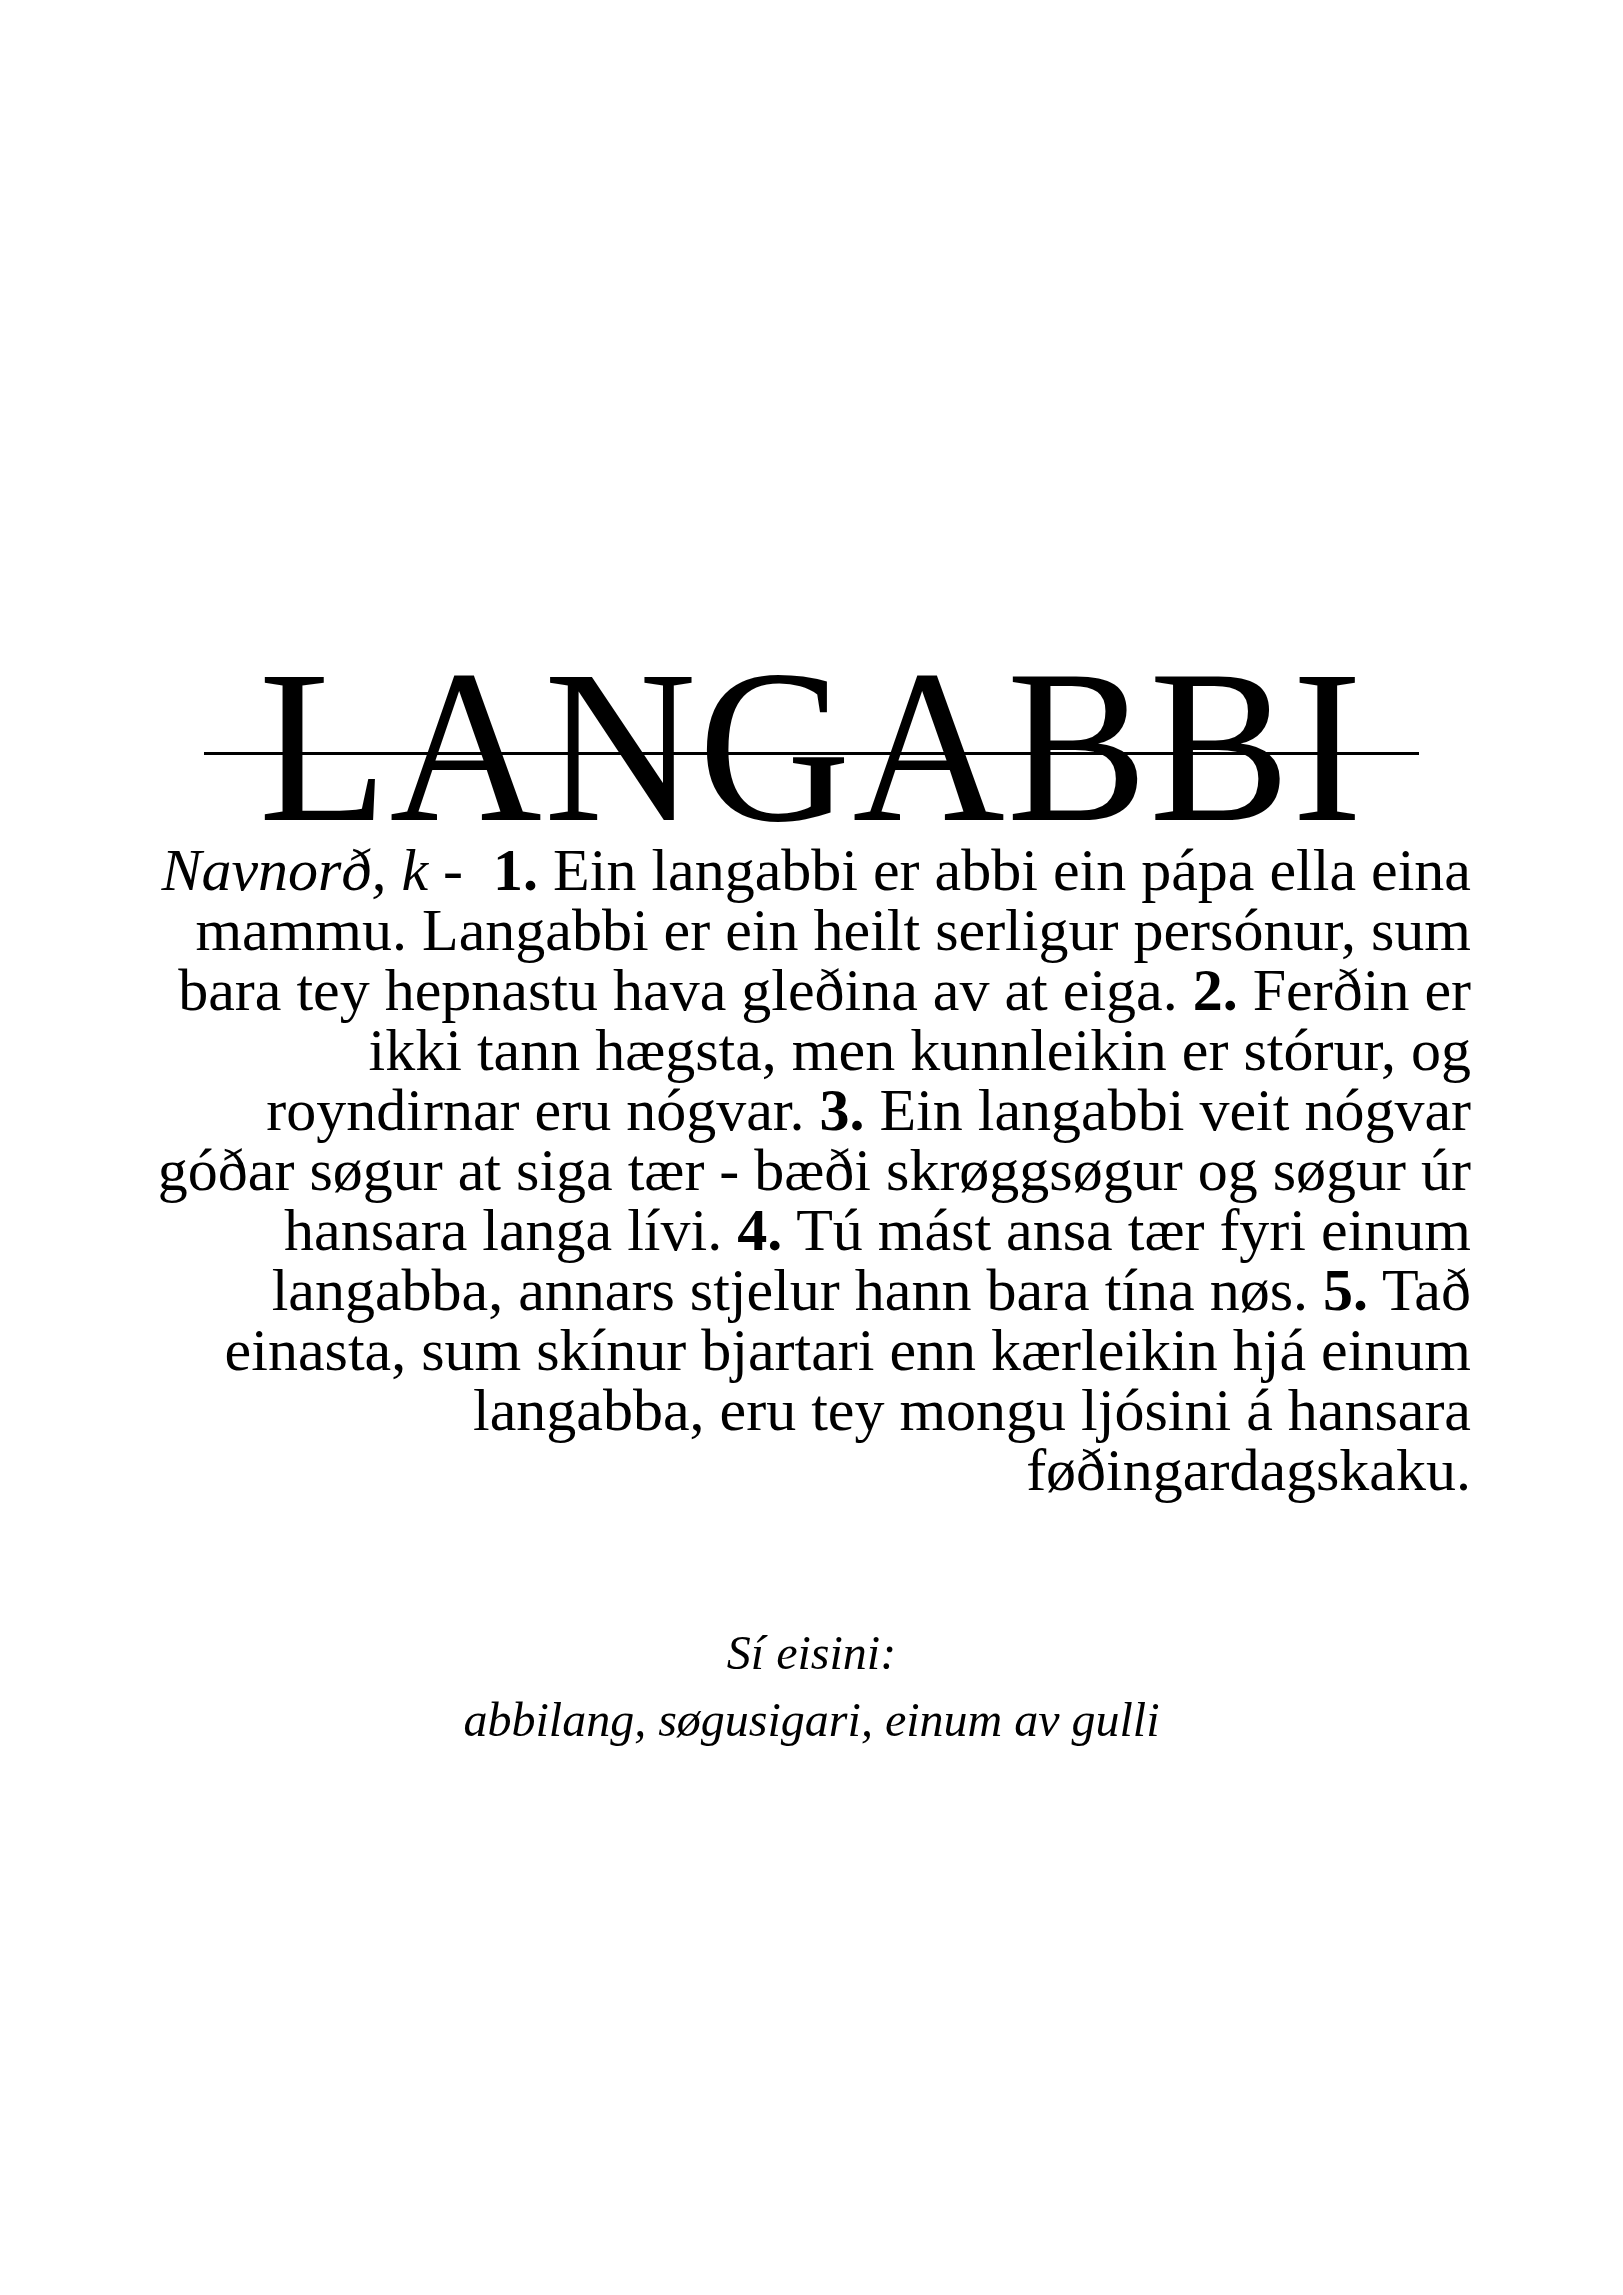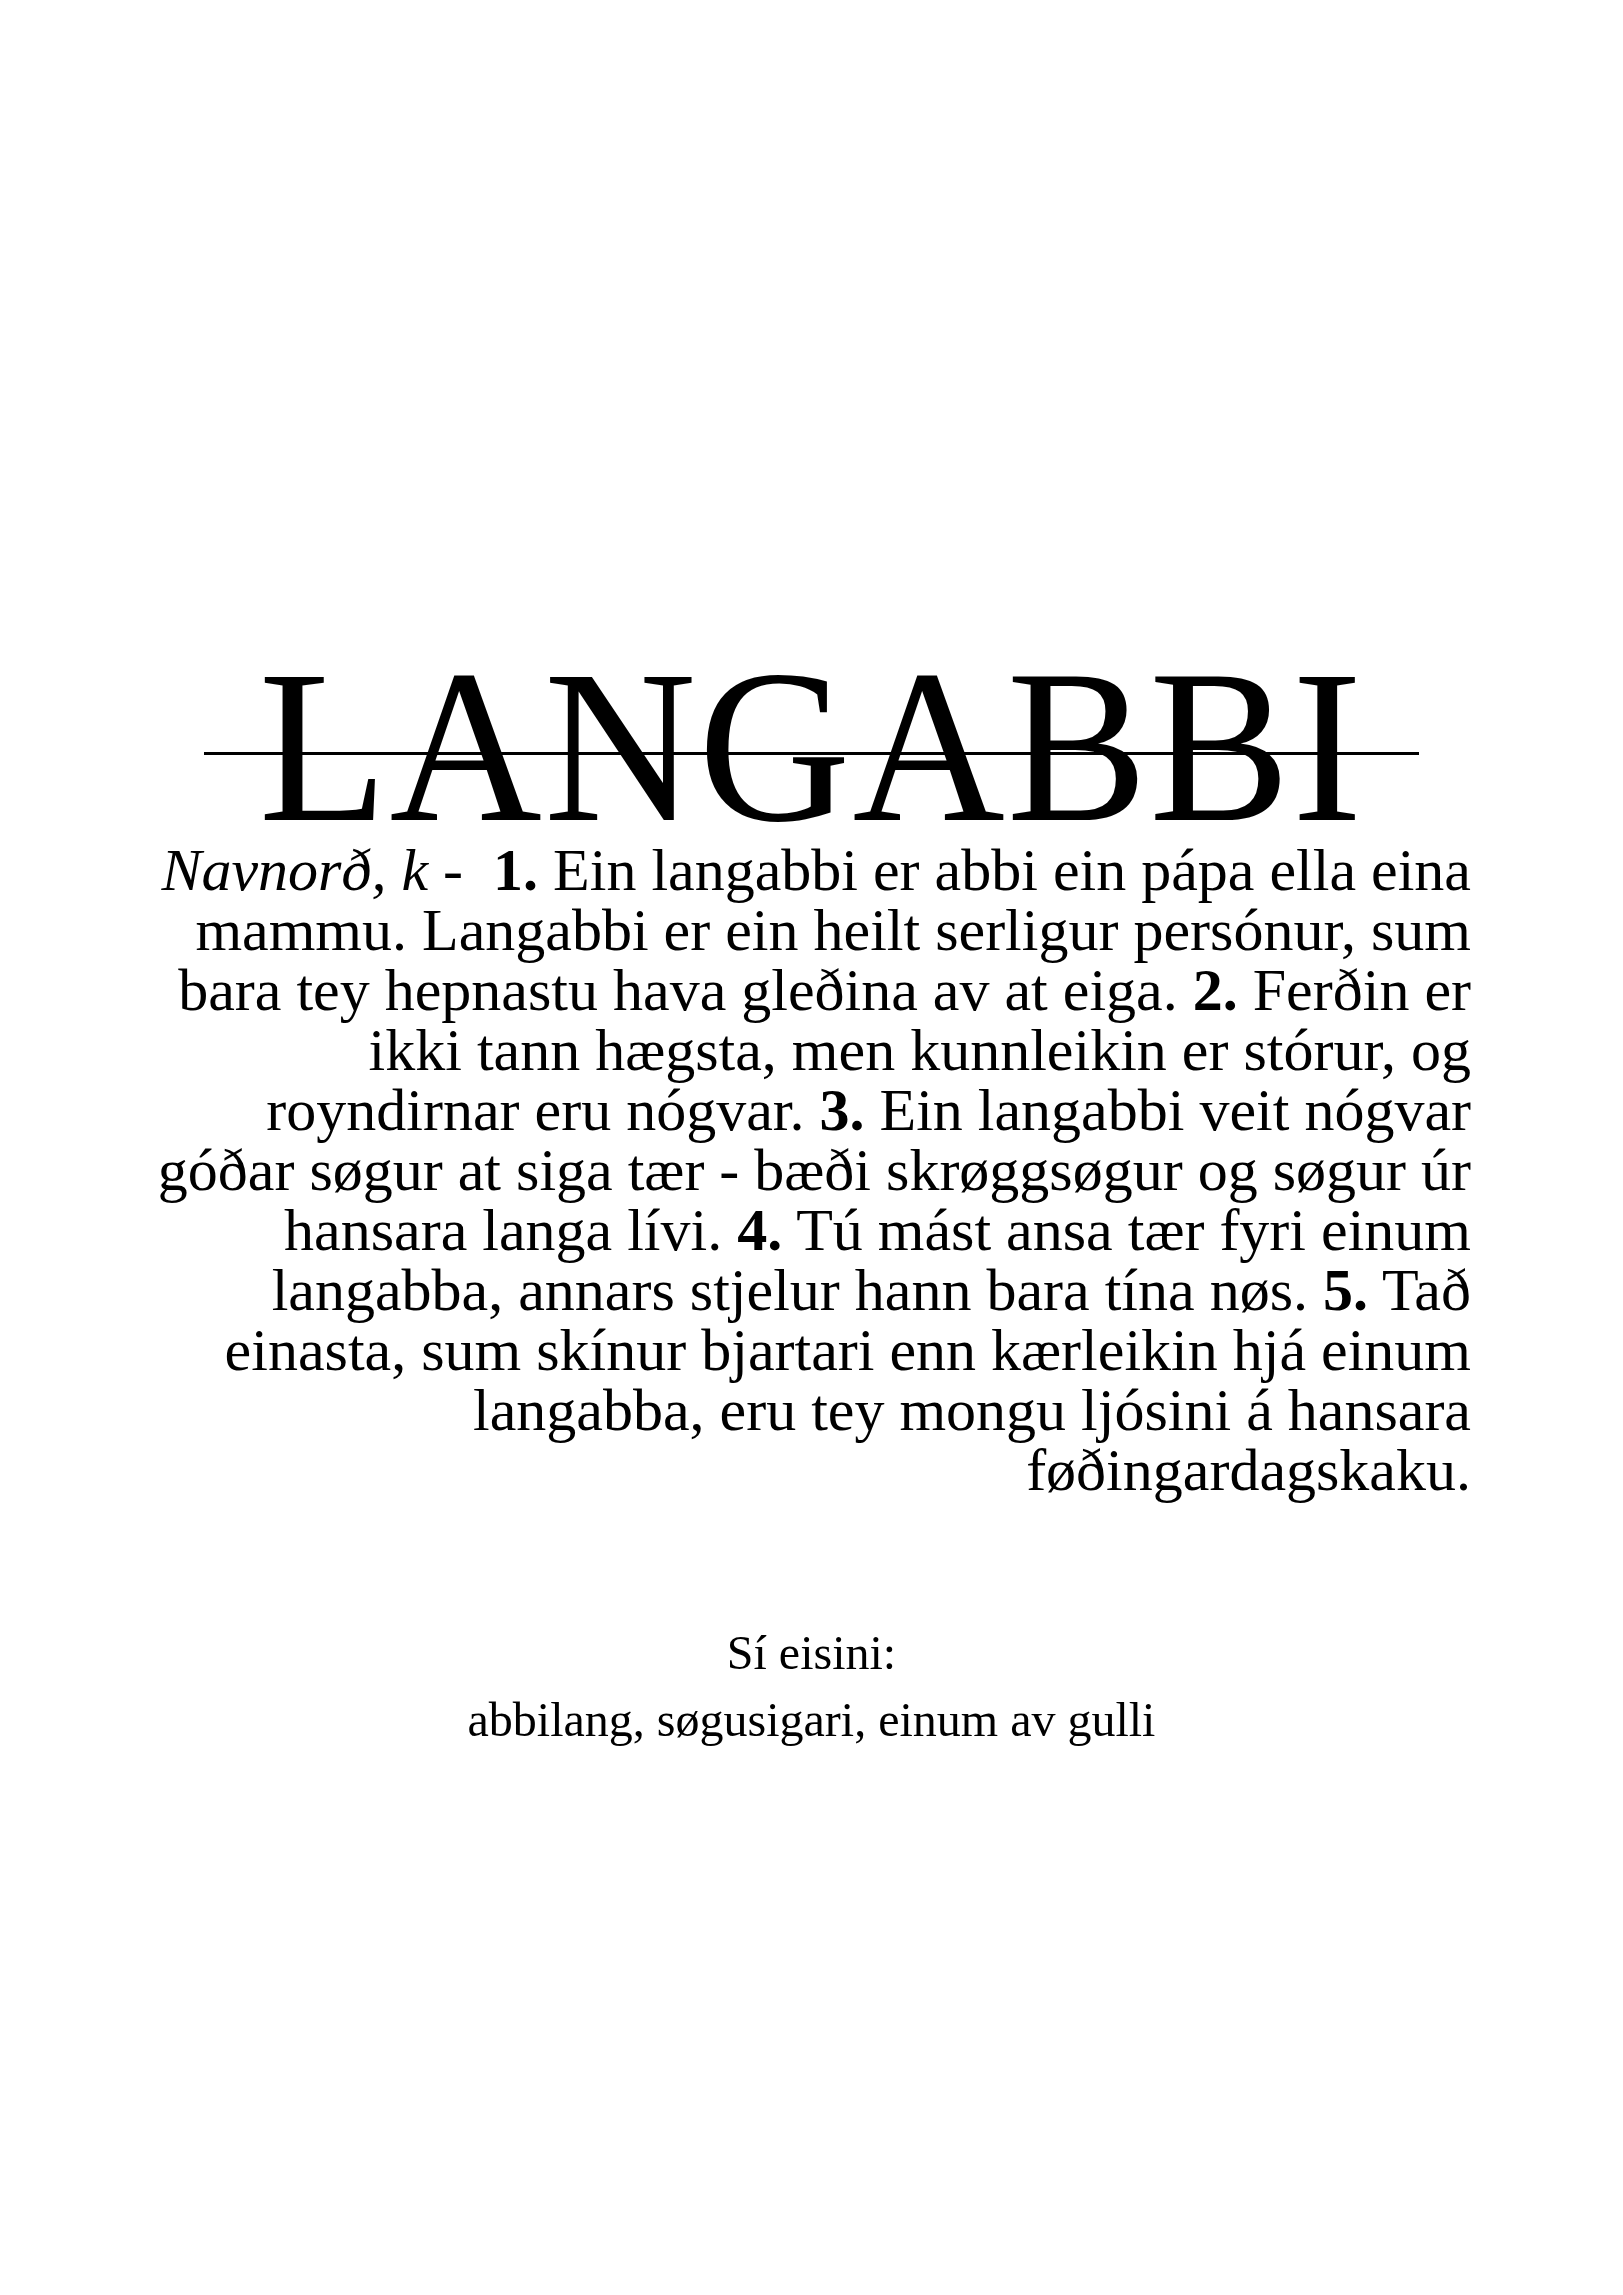--- a/index.html
+++ b/index.html
@@ -52,20 +52,21 @@
       font-weight: bold;
     }
     .see-also {
       position: absolute;
       top: 1619px;
       left: 0;
       width: 1623px;
       text-align: center;
       font-size: 48px;
       line-height: 67px;
+      font-style: italic;
     }
     .see-also div {
       display: block;
     }
   </style>
 </head>
 <body>
 
 <h1 class="title">LANGABBI</h1>
 

